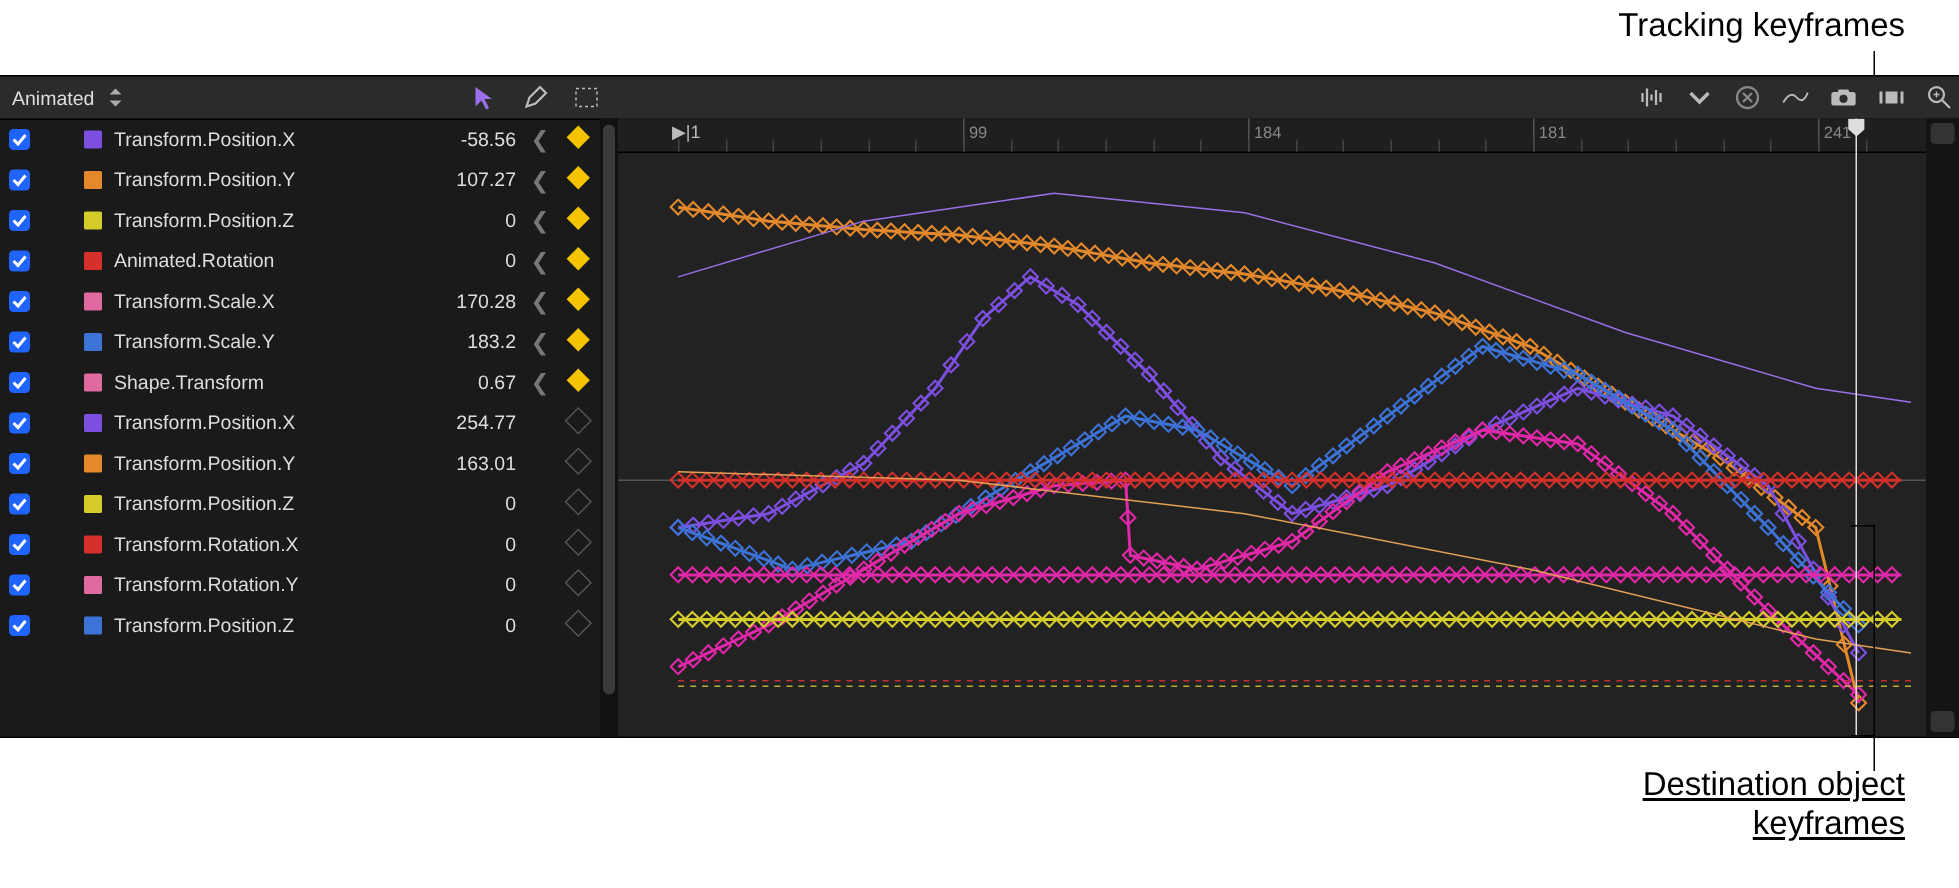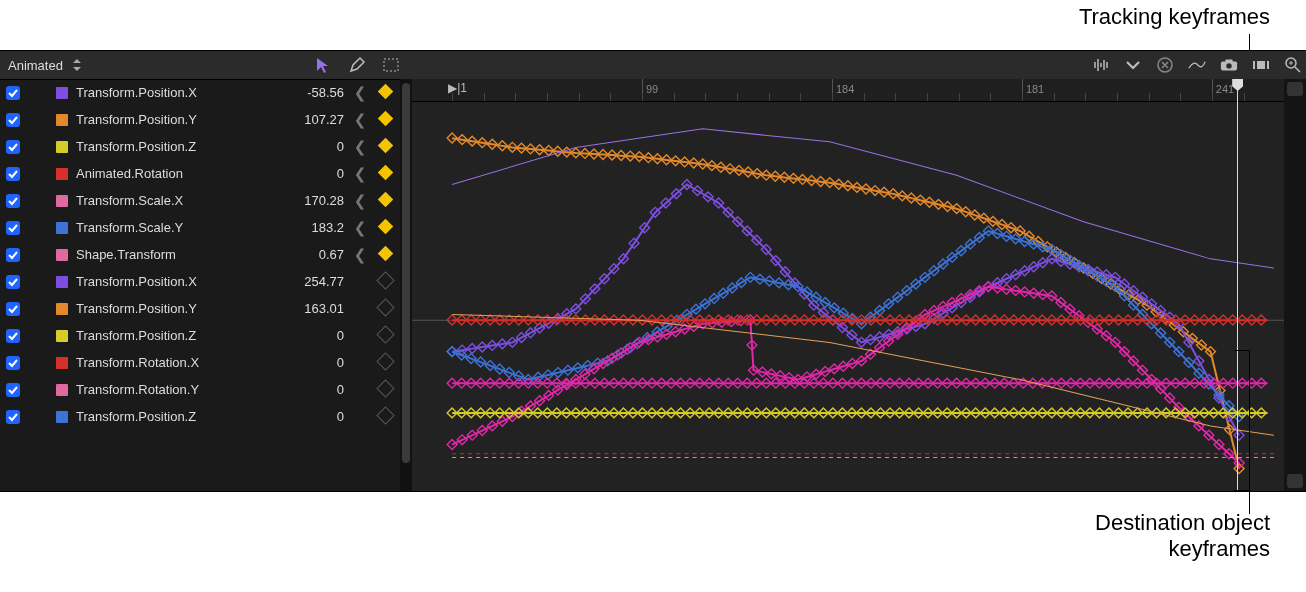--- a/index.html
+++ b/index.html
@@ -969,20 +969,20 @@
         </div>
     <div class="rscroll">
       <div class="end" style="top:3px"></div>
       <div class="end" style="bottom:3px"></div>
     </div>
   </div>
 
 </div>
 
 <div class="annot" style="right:8px;top:510px">
-  <span id="annot-bottom" style="white-space: pre;">Destination object
+  <span id="annot-bottom" style="white-space: pre; text-decoration: underline;">Destination object
 keyframes</span>
   <div class="rule" style="right:20px;top:-160px;width:1px;height:164px"></div>
   <div class="rule" style="right:20px;top:-160px;width:16px;height:1px"></div>
   <div class="rule" style="right:20px;top:-20px;width:16px;height:1px"></div>
 </div>
 
 </div>
 
 </body></html>

